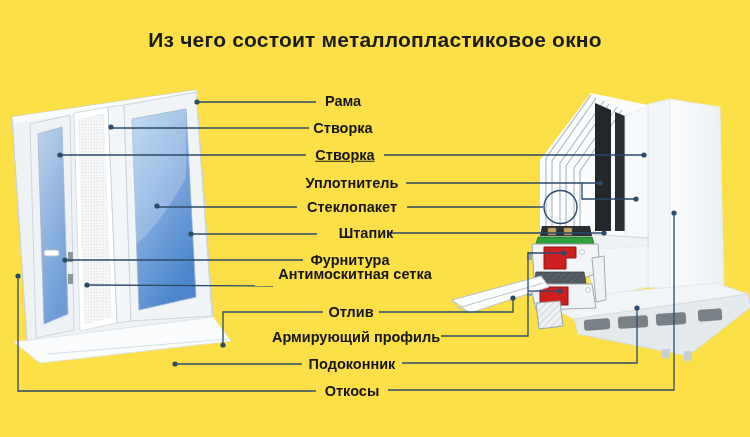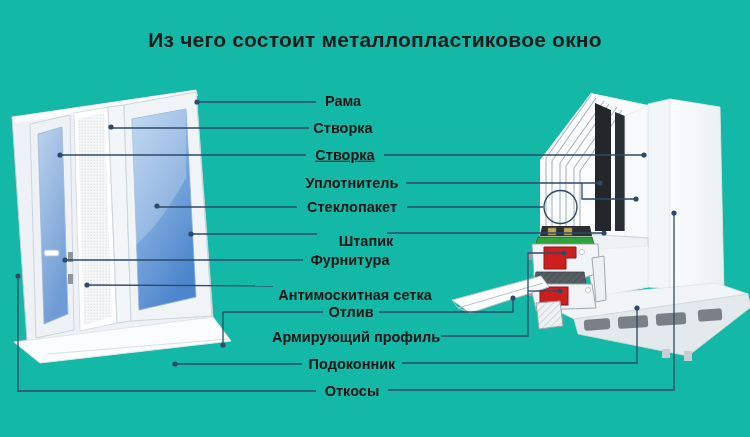--- a/index.html
+++ b/index.html
@@ -1,16 +1,16 @@
 <!DOCTYPE html>
 <html><head>
 <meta charset="utf-8">
 <style>
   html,body{margin:0;padding:0;background:#fff;}
-  .stage{position:relative;width:750px;height:437px;background:#14b8a6;overflow:hidden;
+  .stage{position:relative;width:750px;height:437px;background:#fde047;overflow:hidden;
          font-family:"Liberation Sans","DejaVu Sans",sans-serif;}
   .title{position:absolute;left:0;top:28px;width:750px;margin:0;text-align:center;
          font-size:21px;font-weight:bold;color:#1b1b1b;letter-spacing:.2px;}
   .art{position:absolute;left:0;top:0;width:750px;height:437px;}
   .lbl{position:absolute;transform:translate(-50%,-50%);white-space:nowrap;
        font-size:14.5px;font-weight:bold;color:#161616;line-height:1;}
   .cn{stroke:#2d4a68;stroke-width:1.3;fill:none;}
   .dt{fill:#2d4a68;stroke:none;}
   .oln{stroke:#9fa9b1;stroke-width:1;}
 </style>
@@ -192,21 +192,21 @@
       <path class="cn" d="M 388,390 L 674,390 L 674,215"></path>
       <circle class="dt" cx="674" cy="213" r="2.6"></circle>
     </g>
   </svg>
 
   <div class="lbl" style="left:343px;top:101px;">Рама</div>
   <div class="lbl" style="left:343px;top:128px;">Створка</div>
   <div class="lbl" style="left:345px;top:155px;text-decoration:underline;">Створка</div>
   <div class="lbl" style="left:352px;top:183px;">Уплотнитель</div>
   <div class="lbl" style="left:352px;top:207px;">Стеклопакет</div>
-  <div class="lbl" style="left:352px;top:241px;padding-left:28px;">Штапик</div>
+  <div class="lbl" style="left:352px;top:233px;padding-left:28px;">Штапик</div>
   <div class="lbl" style="left:350px;top:260px;text-align:right;">Фурнитура</div>
-  <div class="lbl" style="left:355px;top:295px;">Антимоскитная сетка</div>
+  <div class="lbl" style="left:355px;top:274px;">Антимоскитная сетка</div>
   <div class="lbl" style="left:351px;top:312px;">Отлив</div>
   <div class="lbl" style="left:356px;top:337px;">Армирующий профиль</div>
   <div class="lbl" style="left:352px;top:364px;">Подоконник</div>
   <div class="lbl" style="left:352px;top:391px;">Откосы</div>
 
 </div>
 
 </body></html>

